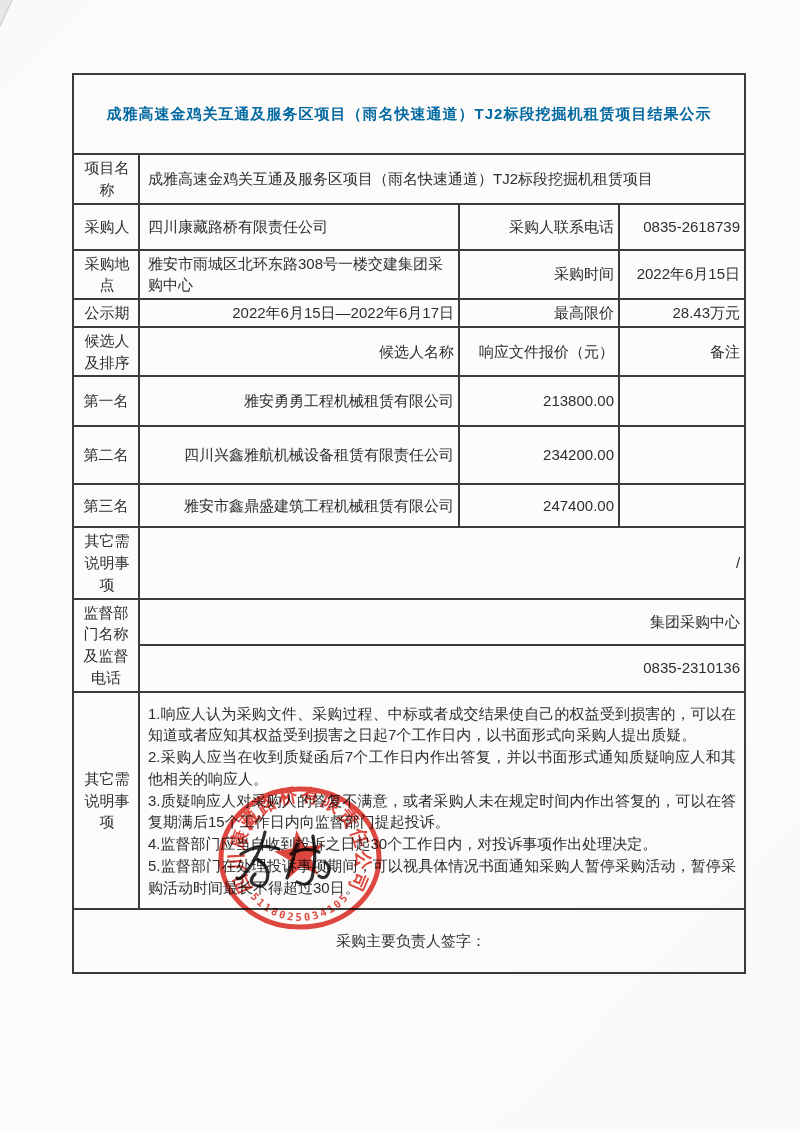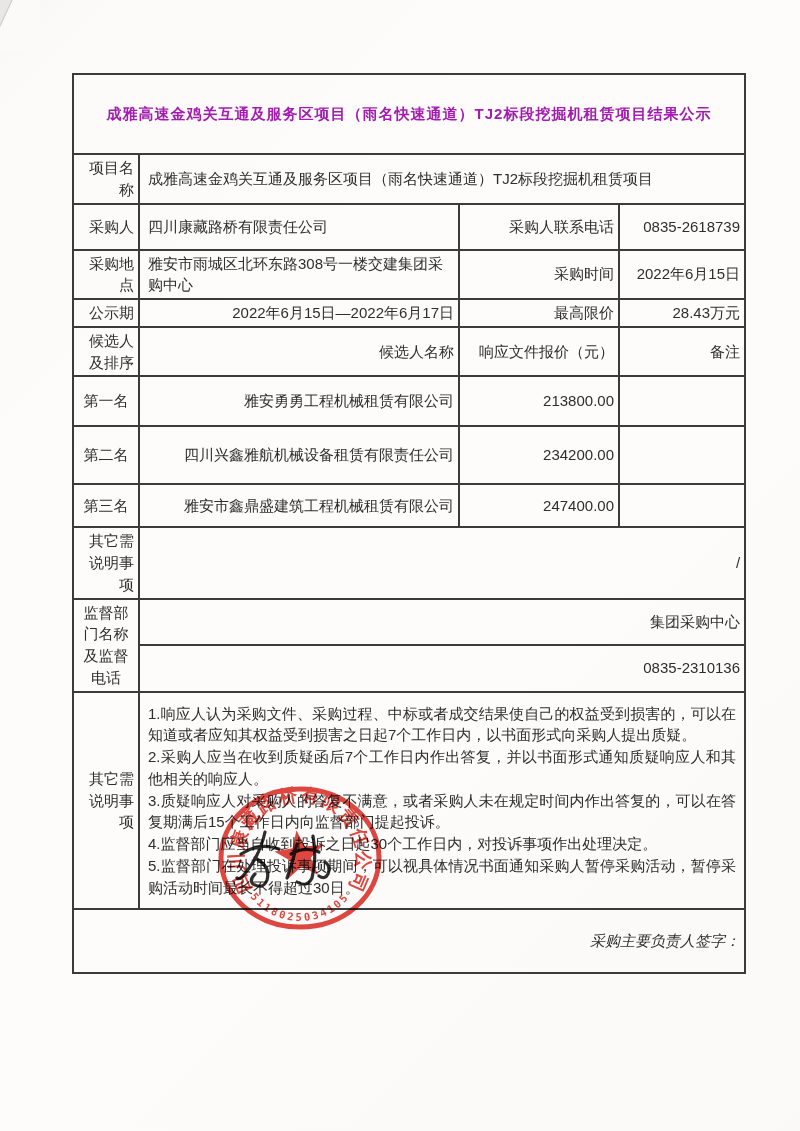--- a/index.html
+++ b/index.html
@@ -35,36 +35,36 @@
     padding: 2px 4px;
     word-break: break-all;
   }
   .title-cell {
     font-size: 21px;
     font-weight: bold;
     text-align: center;
     letter-spacing: 1px;
     line-height: 1.6;
     padding: 1px 12px !important;
-    color: #a21caf;
+    color: #0369a1;
   }
-  .lbl { text-align: right; padding-left: 6px !important; }
+  .lbl { text-align: center; padding-left: 6px !important; }
   .lbl-c { text-align: center; }
   .val-l { text-align: left; padding-left: 8px !important; }
   .val-c { text-align: right; }
   .rank { text-align: center; margin-left: 44px; }
   .objection {
     font-size: 14px;
     line-height: 1.72;
     padding: 10px 8px 10px 8px !important;
     vertical-align: middle;
     text-align: left;
   }
   .objection div { text-align: justify; }
-  .sig-cell { text-align: right; padding-left: 8px !important; font-size: 15px; font-style: italic; }
+  .sig-cell { text-align: center; padding-left: 8px !important; font-size: 15px; }
 
   
   .stamp {
     position: absolute; left: 216px; top: 784px; width: 168px; height: 148px;
     mix-blend-mode: multiply; opacity: 0.93;
     pointer-events: none;
   }
   .signature {
     position: absolute; left: 233px; top: 824px; width: 124px; height: 72px;
     mix-blend-mode: multiply;

